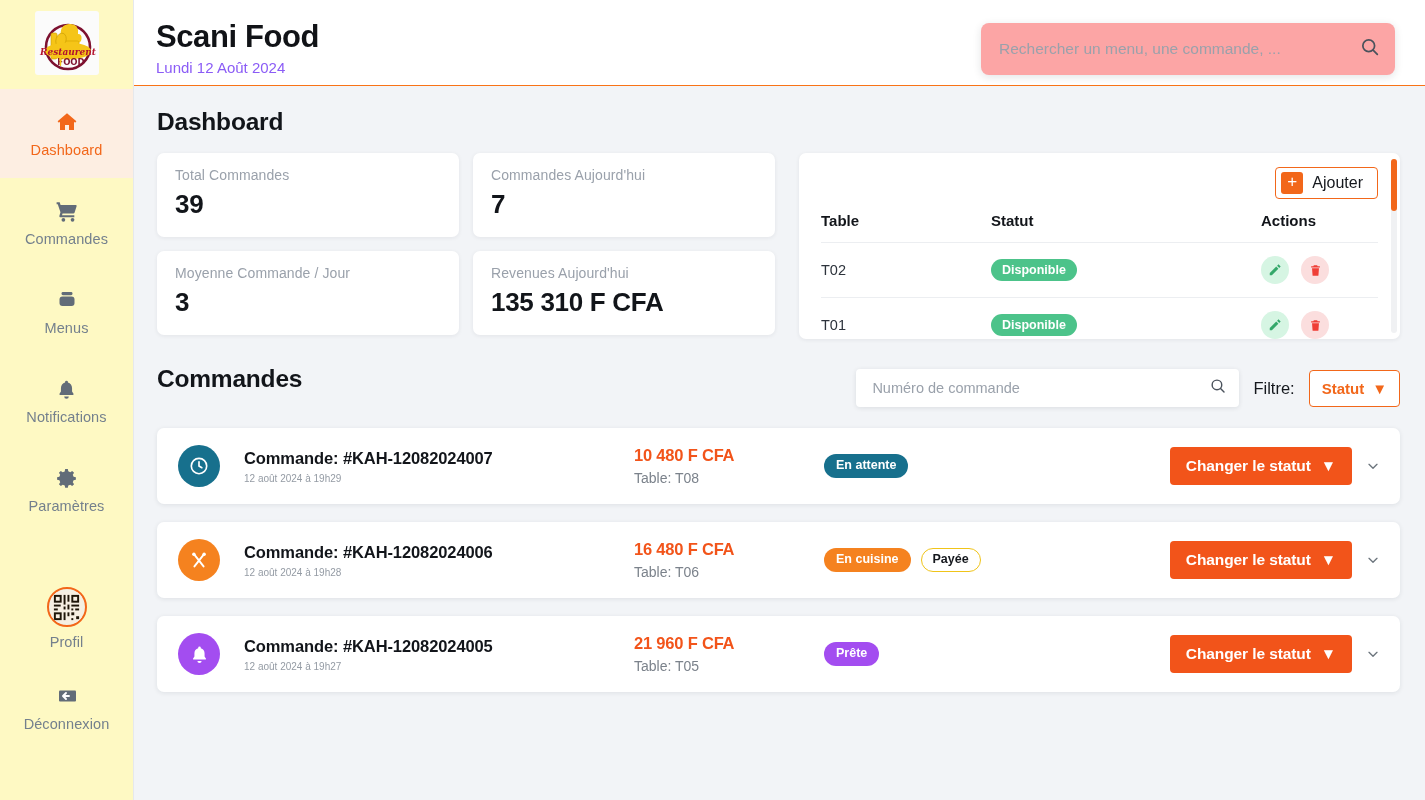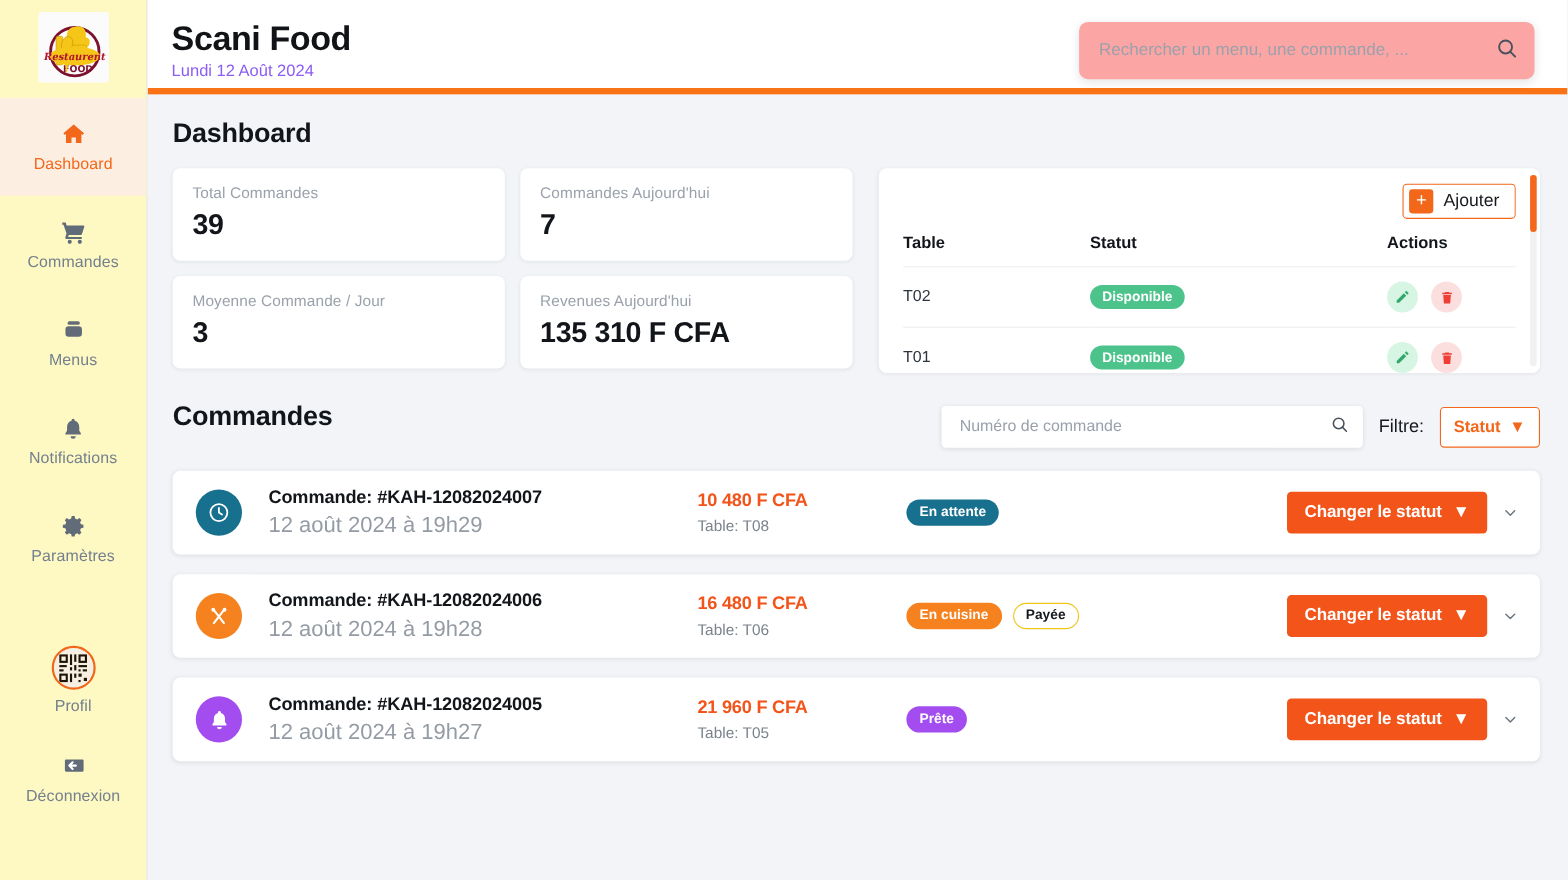--- a/index.html
+++ b/index.html
@@ -42,21 +42,21 @@
     background: #f2f0e4; border: 2.5px solid #f2671a;
     display: flex; align-items: center; justify-content: center; overflow: hidden;
   }
 
   
   .main { flex: 1; height: 800px; display: flex; flex-direction: column; overflow: hidden; }
 
   .topbar {
     height: 86px; min-height: 86px; background: #ffffff;
     display: flex; align-items: center; padding: 12px 30px 0 22px;
-    border-bottom: 6px solid #f97316;
+    border-bottom: 1px solid #f97316;
   }
   .brand-title {
     font-size: 31px; font-weight: 700; color: #111317;
     letter-spacing: -0.4px; line-height: 1.05;
   }
   .brand-date { font-size: 15px; color: #8b5cf6; margin-top: 5px; }
   .topbar-spacer { flex: 1; }
   .search-box {
     width: 414px; height: 52px; background: #fca5a5;
     border-radius: 8px; box-shadow: 0 2px 9px rgba(23,29,41,.12);
@@ -164,21 +164,21 @@
     box-shadow: 0 1px 5px rgba(22,28,40,.09);
     display: flex; align-items: center; padding: 0 16px 0 21px;
   }
   .o-icon {
     width: 42px; height: 42px; border-radius: 50%;
     display: flex; align-items: center; justify-content: center;
     margin-right: 24px; flex-shrink: 0;
   }
   .o-info { width: 390px; }
   .o-title { font-size: 16.5px; font-weight: 700; color: #12151a; letter-spacing: -0.1px; }
-  .o-date { font-size: 20px; color: #949ba4; margin-top: 5px; }
+  .o-date { font-size: 10px; color: #949ba4; margin-top: 5px; }
   .o-amount { width: 190px; }
   .o-price { font-size: 16.5px; font-weight: 700; color: #f2541a; letter-spacing: -0.2px; }
   .o-table { font-size: 14px; color: #7b828b; margin-top: 5px; }
   .o-badges { width: 230px; display: flex; align-items: center; gap: 10px; }
   .badge {
     display: inline-block; border-radius: 12px; padding: 5px 12px;
     font-size: 12.5px; font-weight: 700; color: #fff; line-height: 1.05;
   }
   .badge-outline {
     background: #fff; border: 1.5px solid #f0c419; color: #15181d;

